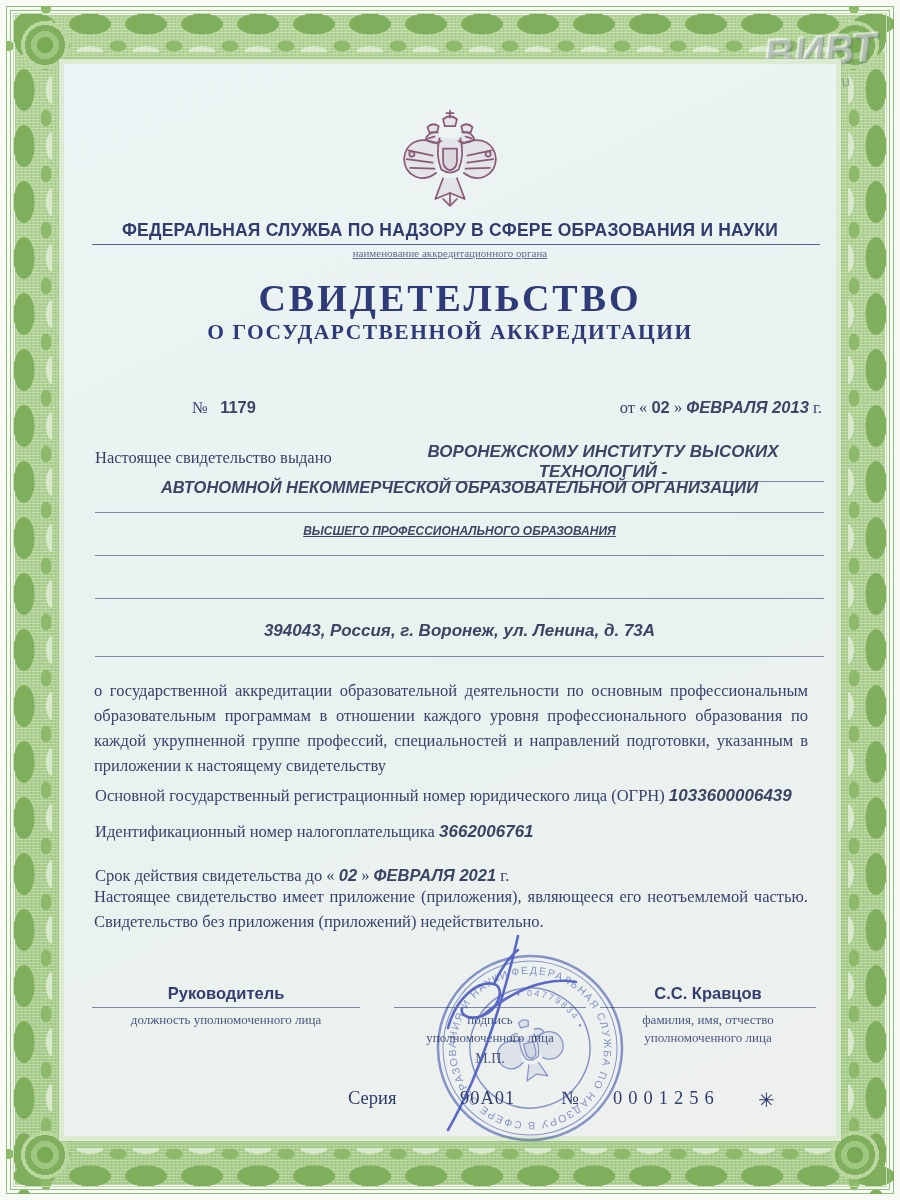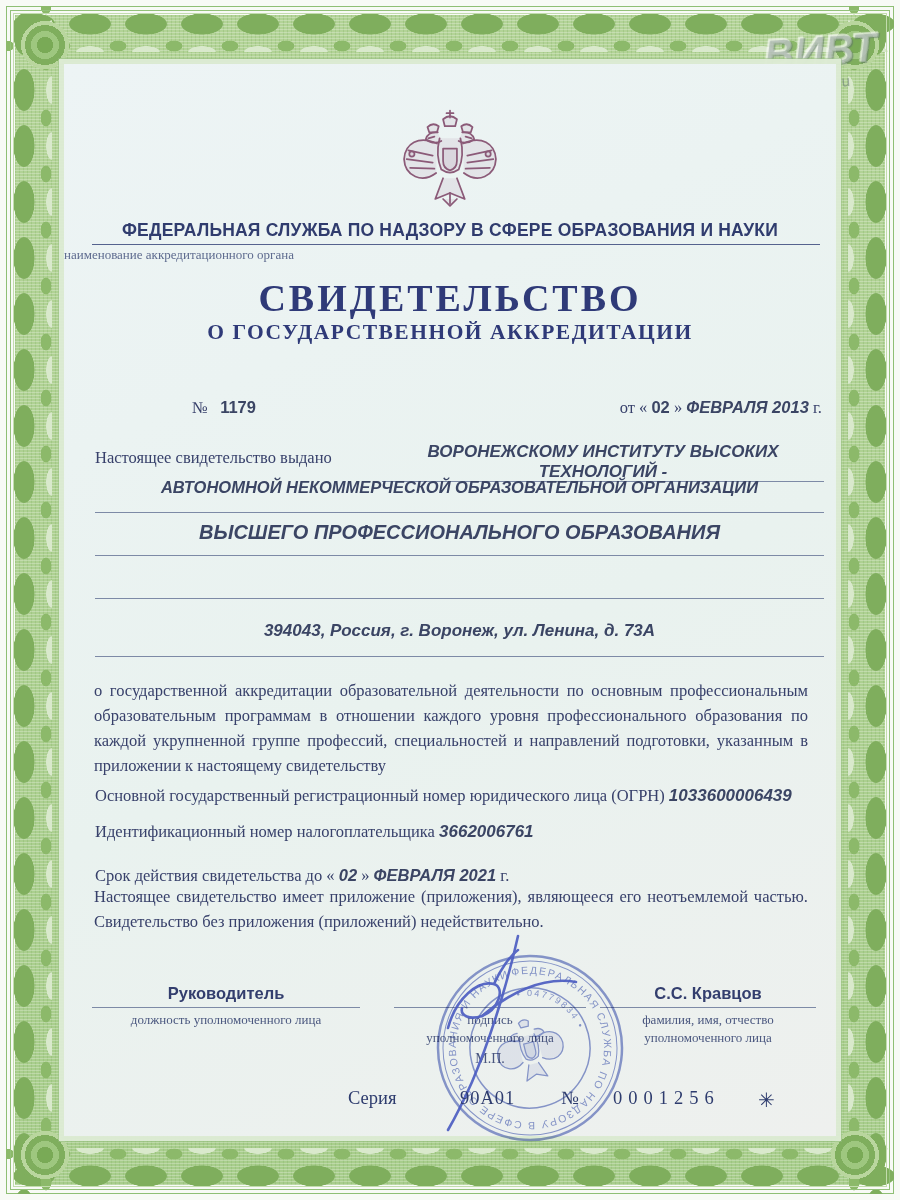--- a/index.html
+++ b/index.html
@@ -34,21 +34,21 @@
      background:radial-gradient(circle,#79aa56 0 8px,#9ec77f 8px 14px,#7fae5d 14px 20px,#b9d69e 20px 24px,transparent 24px);}
   .rosette.tl{top:18px;left:18px;} .rosette.tr{top:18px;right:18px;}
   .rosette.bl{bottom:18px;left:18px;} .rosette.br{bottom:18px;right:18px;}
   
   .panel{position:absolute;inset:64px;background:linear-gradient(155deg,#edf4f5 0%,#e9f2ef 55%,#eef0ee 100%);
          box-shadow:0 0 0 5px rgba(222,236,214,.95),0 0 0 6px rgba(150,190,130,.5);}
   .abs{position:absolute;}
   .agency{left:0;right:0;text-align:center;font-family:"Liberation Sans",sans-serif;
           font-weight:bold;font-size:17.5px;color:#303c6e;letter-spacing:.2px;}
   .rule{left:28px;right:16px;border-bottom:1.6px solid #55628e;}
-  .cap{color:#5d6a8e;font-size:13px;text-align:left;}
+  .cap{color:#5d6a8e;font-size:11px;text-align:center;text-decoration:underline;}
   .title{left:0;right:0;text-align:center;font-weight:bold;font-size:38px;letter-spacing:3px;color:#2f3a78;}
   .subtitle{left:0;right:0;text-align:center;font-weight:bold;font-size:21.5px;letter-spacing:1.5px;color:#2f3a78;}
   .serif16{font-size:16.5px;color:#38416b;}
   .val{font-family:"Liberation Sans",sans-serif;font-style:italic;font-weight:bold;color:#3b4564;}
   .valu{font-family:"Liberation Sans",sans-serif;font-weight:bold;color:#3b4564;}
   .fill-line{border-bottom:1.2px solid #7d8aa6;}
   .center{text-align:center;}
   .para{left:30px;right:28px;text-align:justify;font-size:16.5px;line-height:1.52;color:#38416b;}
   .signame{font-family:"Liberation Sans",sans-serif;font-weight:bold;font-size:16.5px;color:#333e6e;text-align:center;}
   .sigcap{font-size:13px;color:#4a577f;text-align:center;line-height:1.35;}
@@ -128,21 +128,21 @@
 
     <div class="abs serif16" style="top:384px;left:31px;">Настоящее свидетельство выдано</div>
     <div class="abs fill-line center" style="top:378px;left:318px;right:12px;height:39px;">
       <span class="val" style="font-size:17px;">ВОРОНЕЖСКОМУ ИНСТИТУТУ ВЫСОКИХ ТЕХНОЛОГИЙ -</span>
     </div>
 
     <div class="abs fill-line center" style="top:414px;left:31px;right:12px;height:34px;">
       <span class="val" style="font-size:16.5px;">АВТОНОМНОЙ НЕКОММЕРЧЕСКОЙ ОБРАЗОВАТЕЛЬНОЙ ОРГАНИЗАЦИИ</span>
     </div>
     <div class="abs fill-line center" style="top:457px;left:31px;right:12px;height:34px;">
-      <span class="val" style="font-size:20px;">ВЫСШЕГО ПРОФЕССИОНАЛЬНОГО ОБРАЗОВАНИЯ</span>
+      <span class="val" style="font-size:12px;text-decoration:underline;">ВЫСШЕГО ПРОФЕССИОНАЛЬНОГО ОБРАЗОВАНИЯ</span>
     </div>
     <div class="abs fill-line center" style="top:500px;left:31px;right:12px;height:34px;">
       <span class="val"></span>
     </div>
 
     <div class="abs fill-line center" style="top:557px;left:31px;right:12px;height:35px;">
       <span class="val" style="font-size:17px;">394043, Россия, г. Воронеж, ул. Ленина, д. 73А</span>
     </div>
 
     <div class="abs para" style="top:614px;">о государственной аккредитации образовательной деятельности по основным профессиональным образовательным программам в отношении каждого уровня профессионального образования по каждой укрупненной группе профессий, специальностей и  направлений подготовки, указанным в приложении к настоящему свидетельству</div>

